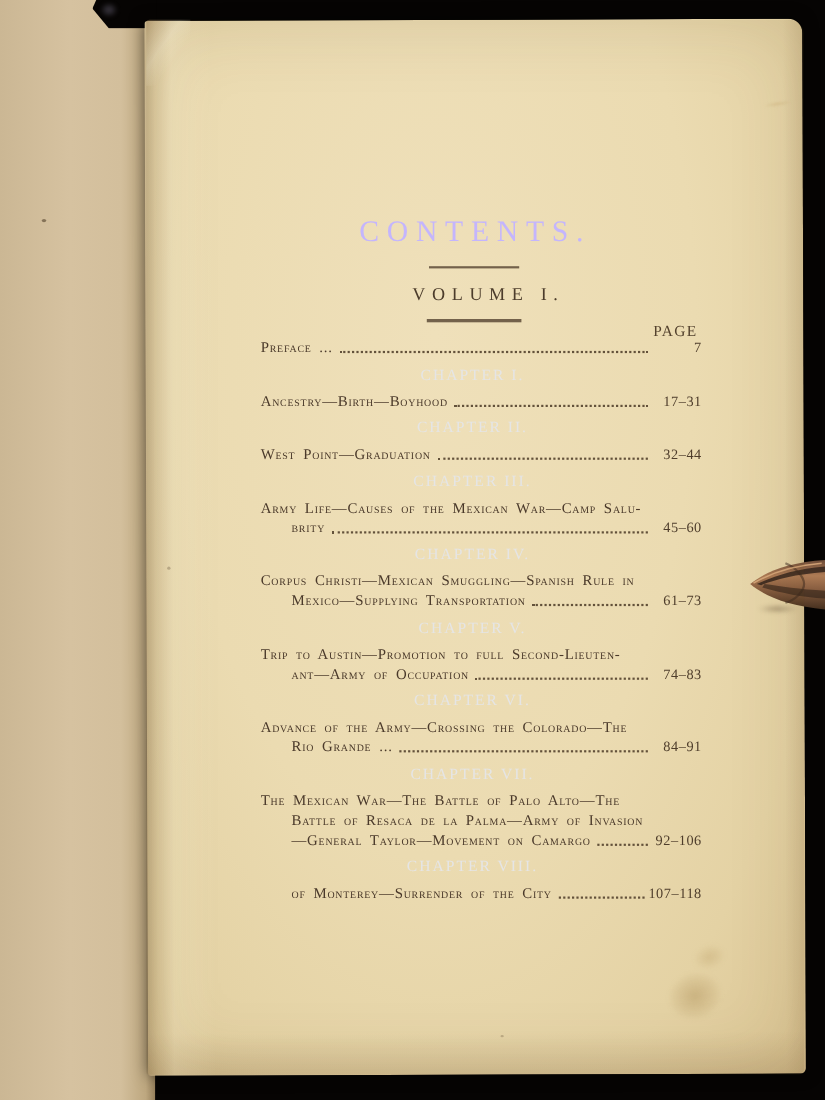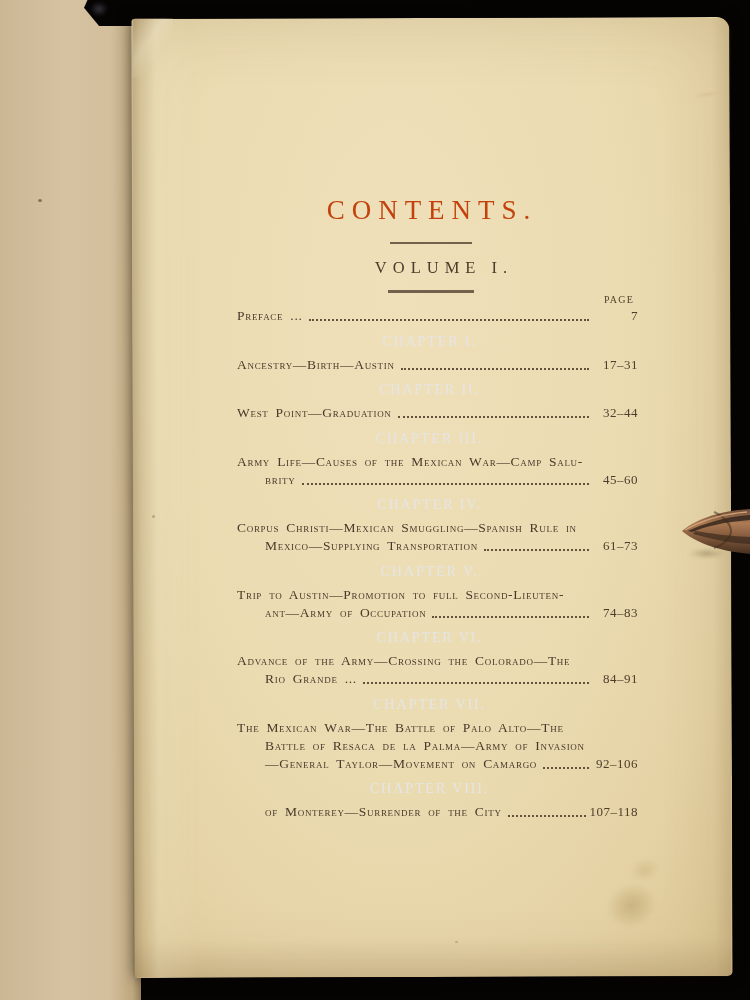--- a/index.html
+++ b/index.html
@@ -65,32 +65,32 @@
     background:radial-gradient(closest-side,rgba(200,170,115,0.45),rgba(200,170,115,0) 80%);
     filter:blur(1px);transform:rotate(-8deg);
   }
   .speck{position:absolute;border-radius:50%;background:rgba(70,52,32,0.55);}
   .speck.s1{left:38px;top:199px;width:4px;height:3px;}
   .speck.s2{left:152px;top:515px;width:3px;height:3px;opacity:.5;}
   .speck.s3{left:455px;top:941px;width:3px;height:2px;opacity:.45;}
   
   .title{
     position:absolute;left:133px;top:195px;width:598px;text-align:center;
-    font-size:27px;letter-spacing:7px;color:#c2410c;
+    font-size:27px;letter-spacing:7px;color:#c4b5fd;
   }
   .rule{position:absolute;background:#5d4b37;opacity:0.85;}
   .rule.r1{left:390px;top:242px;width:82px;height:2px;}
   .rule.r2{left:388px;top:290px;width:86px;height:2.5px;}
   .volume{
     position:absolute;left:133px;top:258px;width:598px;text-align:center;
     font-size:16.5px;letter-spacing:6px;color:#4c3c2b;padding-left:12px;
   }
   .page-label{
     position:absolute;left:520px;top:294px;width:114px;text-align:right;
-    font-size:10px;letter-spacing:1.2px;color:#54422e;
+    font-size:14px;letter-spacing:1.2px;color:#54422e;
   }
   
   .toc{
     position:absolute;left:221px;top:307px;width:417px;
     color:var(--ink,#4a392a);font-size:13.5px;
   }
   .chapter-heading{
     text-align:center;font-size:14.2px;letter-spacing:1.8px;
     line-height:15px;margin:8.5px 0 7px 0;color:#e5e5e5;
   }
@@ -138,21 +138,21 @@
       <div class="toc-entry">
         <div class="entry-line">
           <span class="line-text">Preface ...</span>
           <span class="leader"></span>
           <span class="pages">7</span>
         </div>
       </div>
       <div class="toc-entry">
         <div class="chapter-heading">CHAPTER I.</div>
         <div class="entry-line">
-          <span class="line-text">Ancestry—Birth—Austin</span>
+          <span class="line-text">Ancestry—Birth—Boyhood</span>
           <span class="leader"></span>
           <span class="pages">17–31</span>
         </div>
       </div>
       <div class="toc-entry">
         <div class="chapter-heading">CHAPTER II.</div>
         <div class="entry-line">
           <span class="line-text">West Point—Graduation</span>
           <span class="leader"></span>
           <span class="pages">32–44</span>

